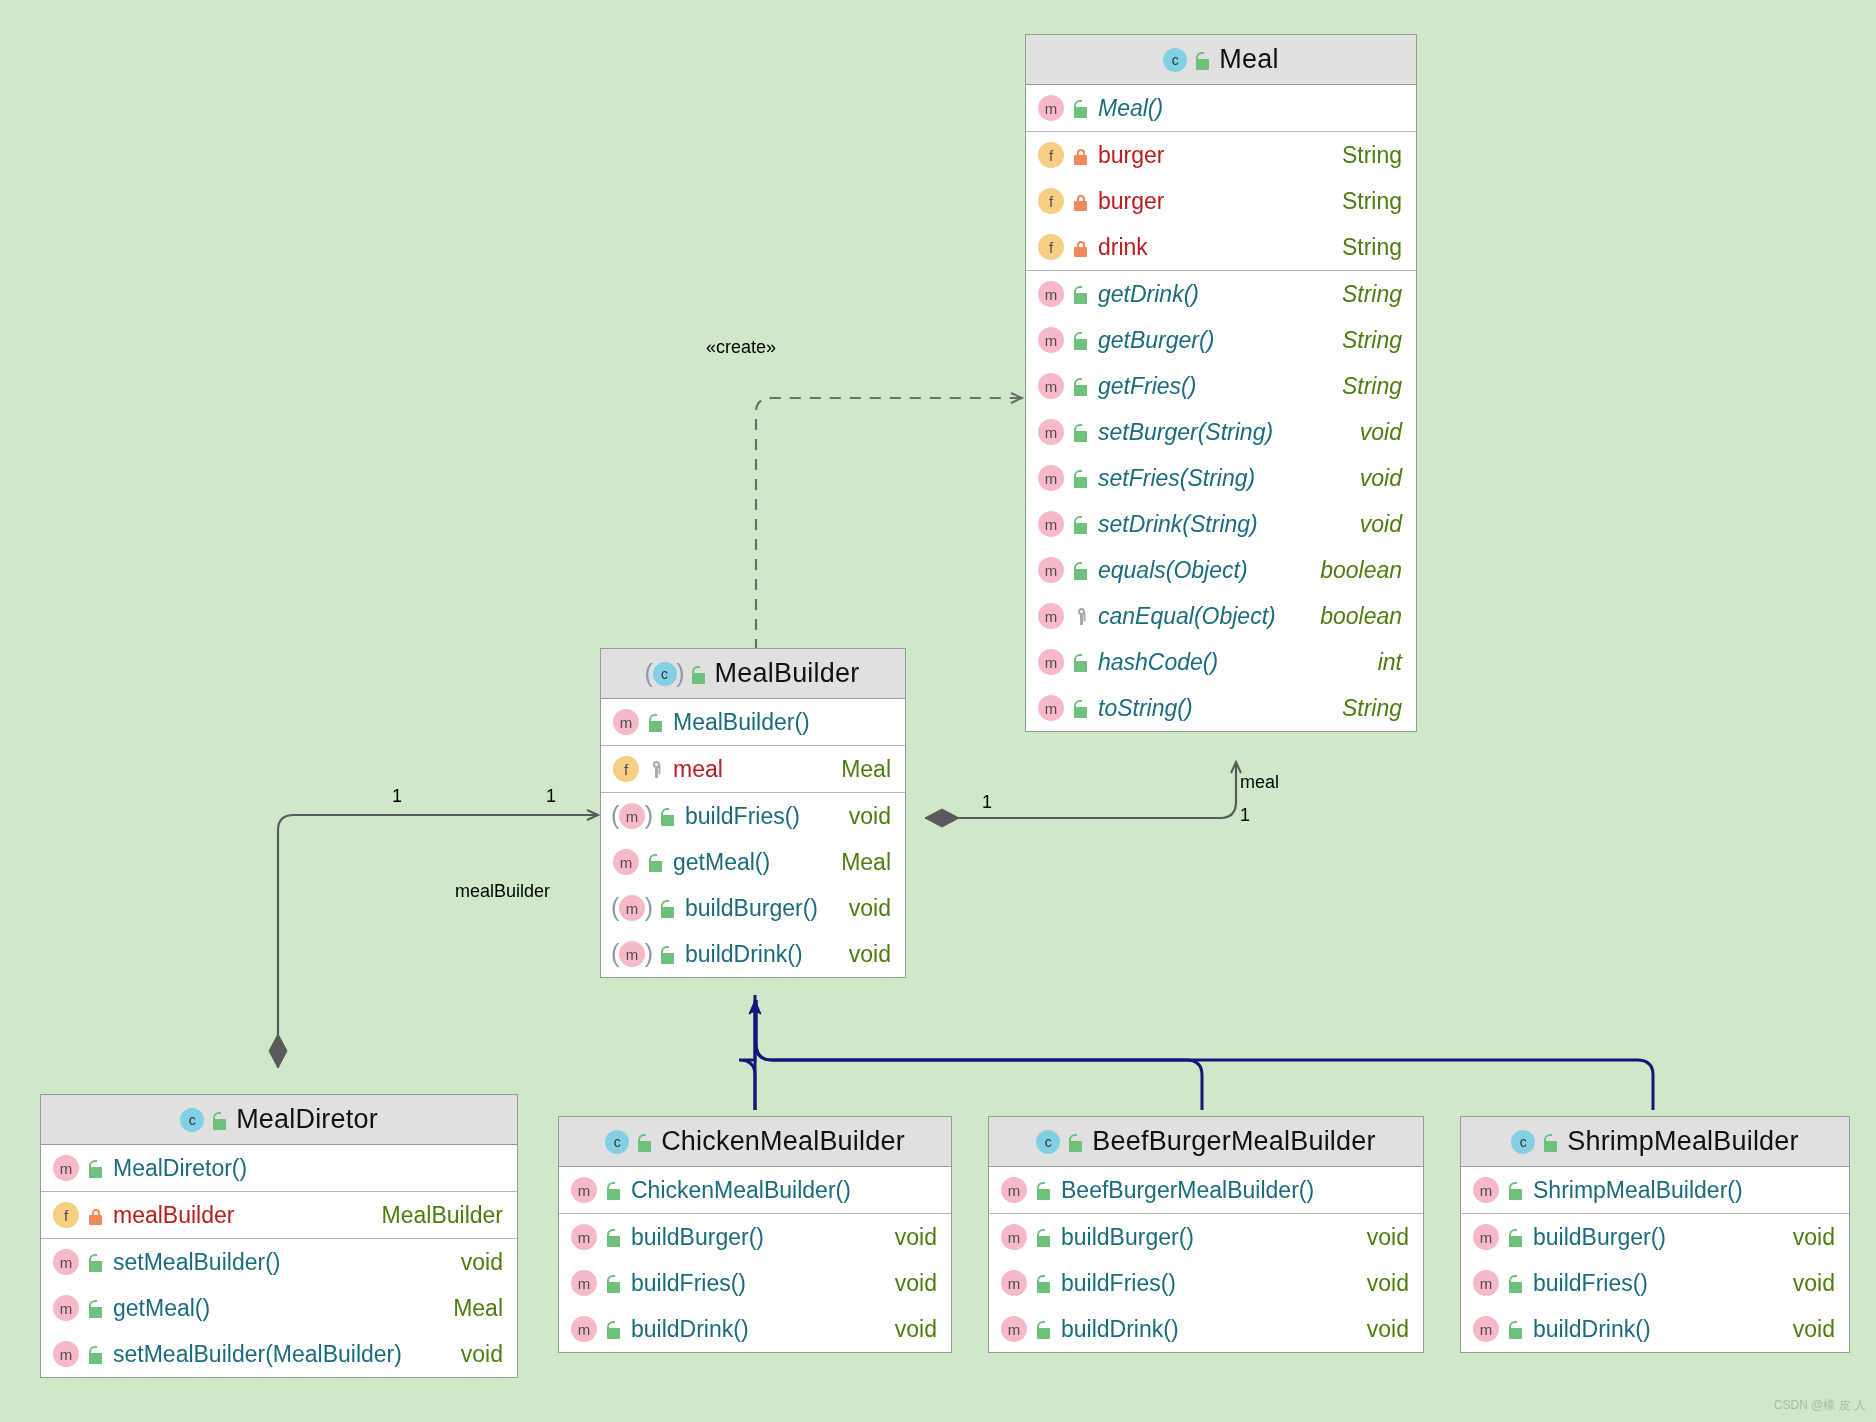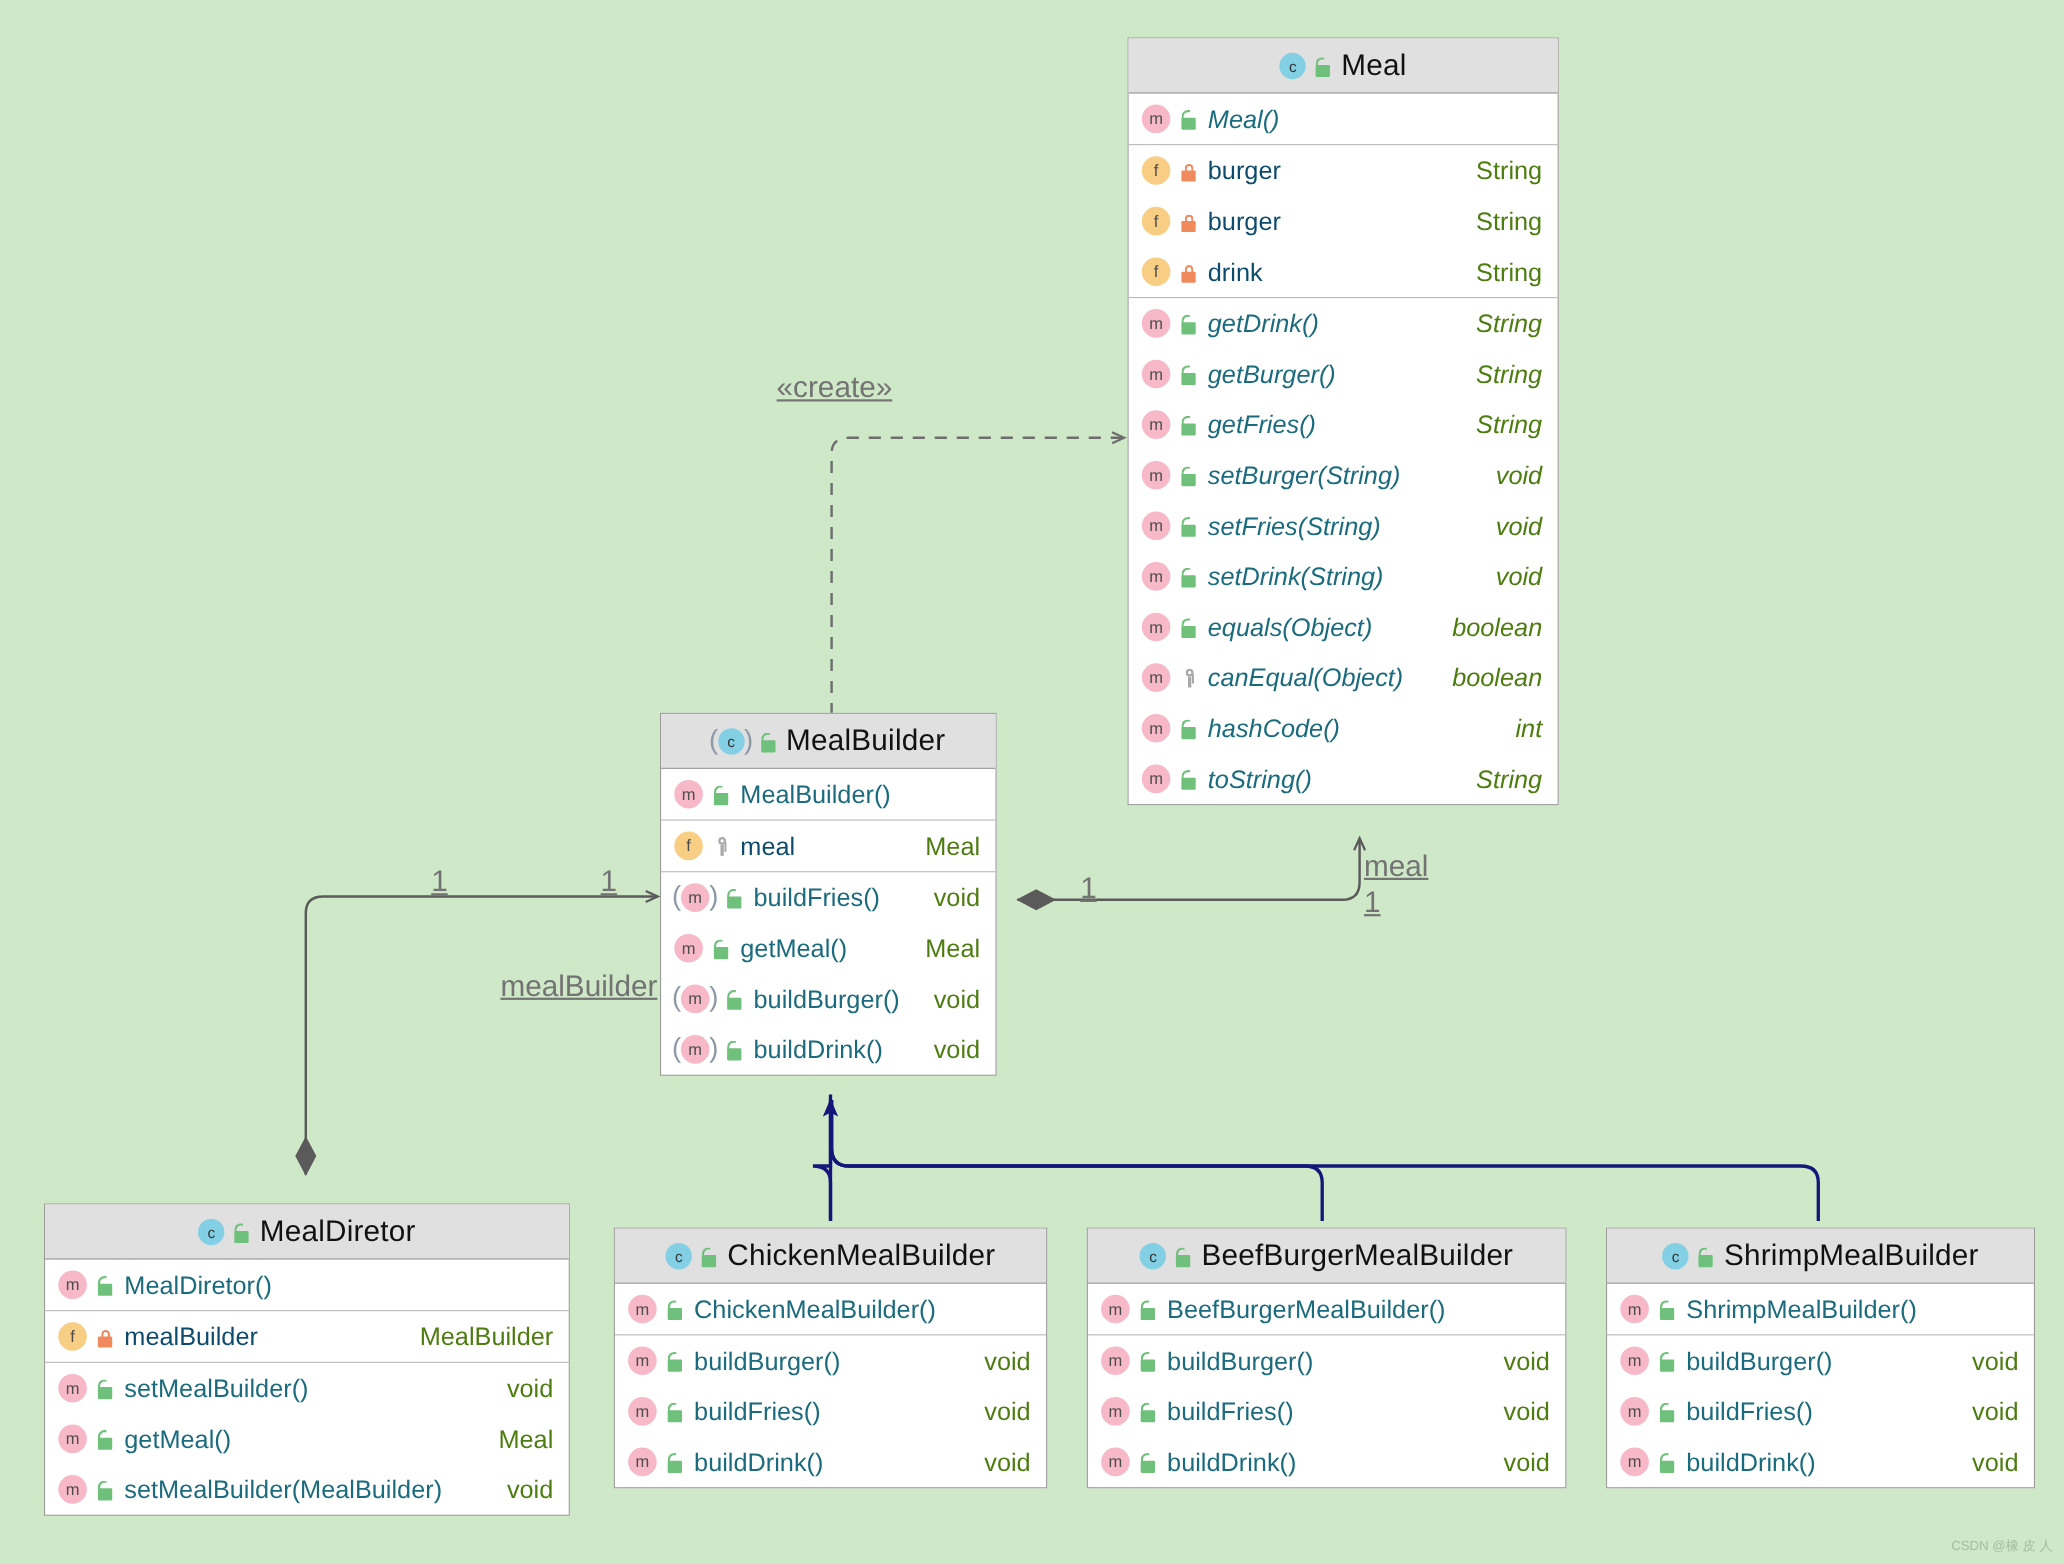--- a/index.html
+++ b/index.html
@@ -64,21 +64,21 @@
     padding: 0 14px 0 12px;
     box-sizing: border-box;
     gap: 8px;
     white-space: nowrap;
   }
   .row .name {
     font-size: 23px;
     color: #1a6b7e;
     flex: 0 0 auto;
   }
-  .row .name.field { color: #0c4a6e; }
+  .row .name.field { color: #b91c1c; }
   .row .rtype {
     margin-left: auto;
     font-size: 23px;
     color: #4d7c0f;
     padding-left: 10px;
   }
   .row .rtype.kw { color: #4d7c0f; }
   .italic .name, .italic .rtype { font-style: italic; }
 
   
@@ -170,24 +170,23 @@
     position: absolute;
     left: 8.3px; top: 10px;
     width: 2.4px; height: 10px;
     background: #a9a9a9;
     box-shadow: 3px -3px 0 -0.6px #a9a9a9;
   }
 
   
   .elabel {
     position: absolute;
-    font-size: 27px;
-    color: #737373;
+    font-size: 18px;
+    color: #000000;
     white-space: nowrap;
-    text-decoration: underline;
   }
   .watermark {
     position: absolute;
     right: 10px;
     bottom: 8px;
     font-size: 12px;
     color: #a7bda1;
     white-space: nowrap;
   }
 </style>

